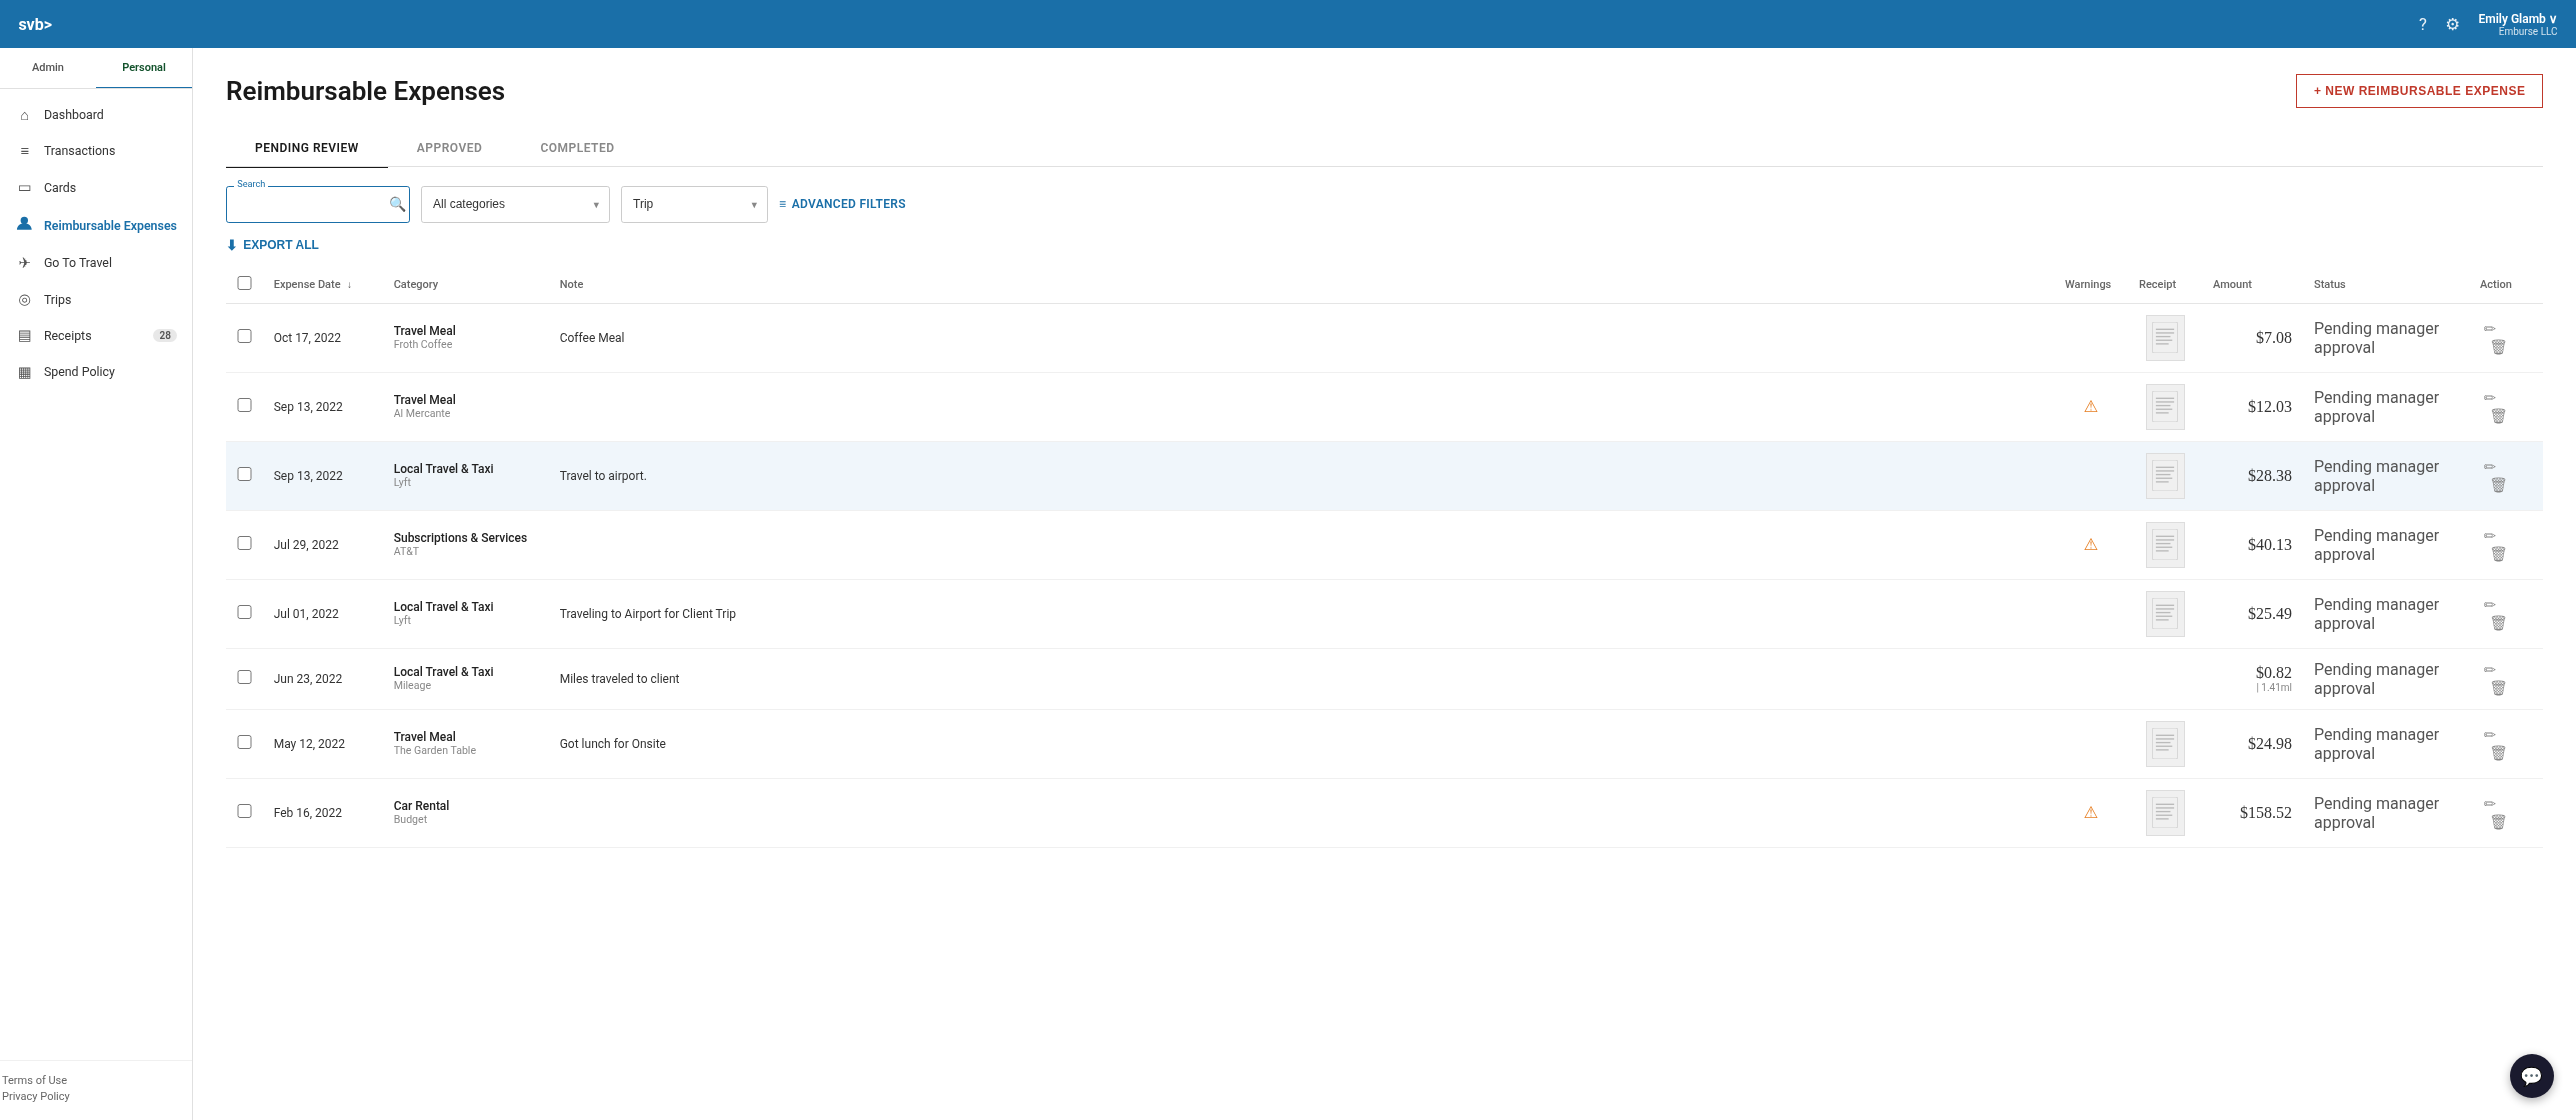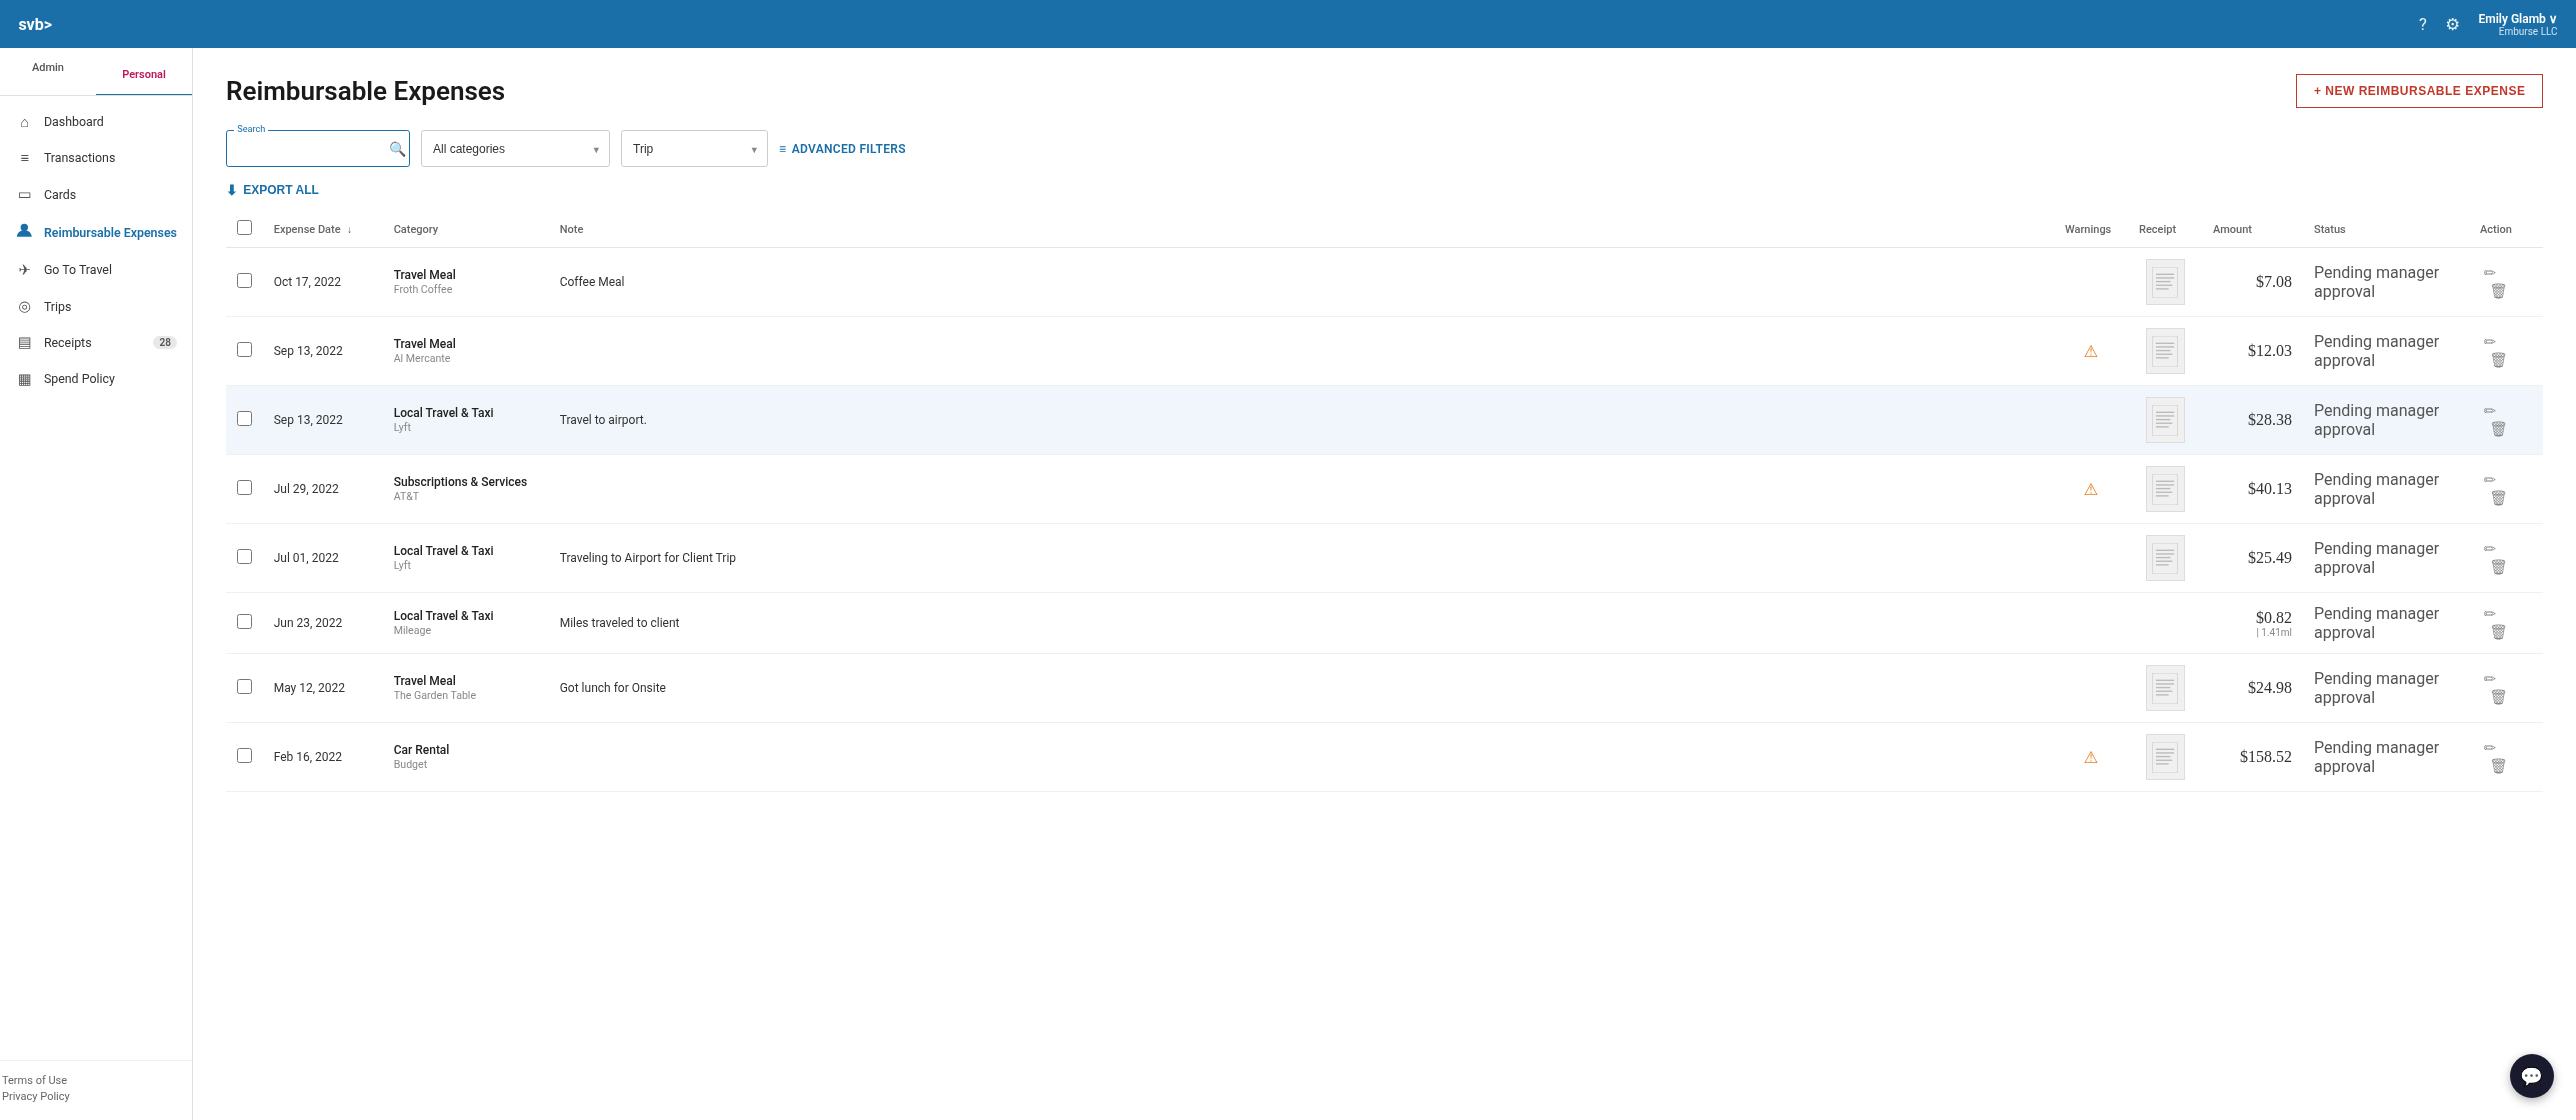--- a/index.html
+++ b/index.html
@@ -74,24 +74,23 @@
     .sidebar-tab {
       flex: 1;
       text-align: center;
       padding: 13px 0;
       font-size: 11px;
       cursor: pointer;
       color: #555;
       font-weight: 500;
     }
     .sidebar-tab.active {
-      color: #be185d;
+      color: #14532d;
       border-bottom: 1.8px solid #1a6fa8;
       font-weight: 600;
-      margin-top: 7px;
     }
     .sidebar-nav {
       flex: 1;
       padding: 7.4px 0;
     }
     .sidebar-nav-item {
       display: flex;
       align-items: center;
       padding: 9.2px 14.7px;
       cursor: pointer;
@@ -421,20 +420,25 @@
       <a href="#">Privacy Policy</a>
     </div>
   </aside>
 
   <main class="main-content">
     <div class="main-header">
       <h1 class="page-title">Reimbursable Expenses</h1>
       <button class="new-expense-btn">+ NEW REIMBURSABLE EXPENSE</button>
     </div>
 
+    <div class="content-tabs">
+      <div class="content-tab active">PENDING REVIEW</div>
+      <div class="content-tab">APPROVED</div>
+      <div class="content-tab">COMPLETED</div>
+    </div>
 
     <div class="filters-row">
       <div class="search-box">
         <span class="search-label">Search</span>
         <input type="text" class="search-input" style="">
         <span class="search-icon">🔍</span>
       </div>
       <div class="select-wrapper">
         <select class="filter-select">
           <option>All categories</option>

